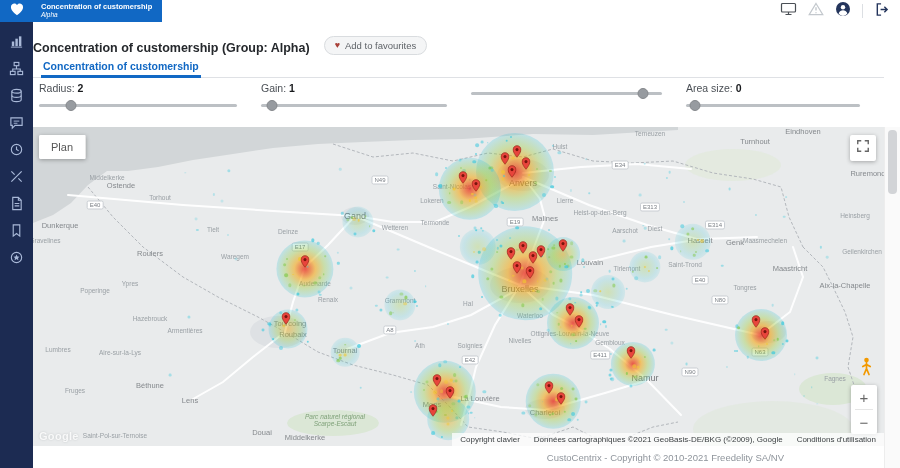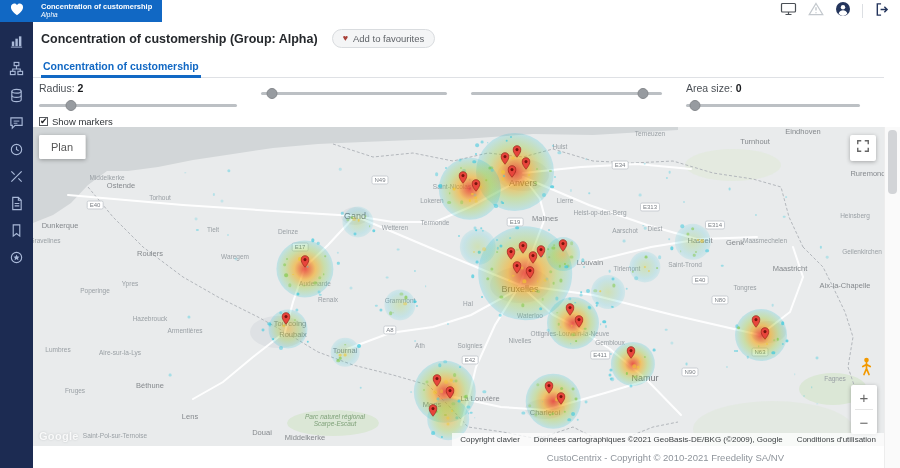--- a/index.html
+++ b/index.html
@@ -15,21 +15,21 @@
   .navitem svg { display:block; }
   .sidebar nav { margin-top:6px; }
   
   .topbar { position:absolute; left:33px; top:0; right:0; height:22px; background:#fff; z-index:25; }
   .toptab { position:absolute; left:0; top:0; height:22px; min-width:122px; background:#1168c4; color:#fff; padding:3px 10px 0 8px; cursor:pointer; }
   .toptab .t { font-size:7.5px; font-weight:bold; line-height:8px; white-space:nowrap; }
   .toptab .s { font-size:6.5px; font-style:italic; line-height:8px; }
   .topicons { position:absolute; right:10px; top:0; height:22px; display:flex; align-items:center; gap:11px; }
   .topicons .divider { width:1px; height:14px; background:#dcdfe3; }
   
-  .pageheader { position:absolute; left:33px; top:22px; right:16px; height:33px; background:#fff; display:flex; align-items:center; padding-left:8px; }
+  .pageheader { position:absolute; left:33px; top:22px; right:16px; height:33px; background:#fff; display:flex; align-items:flex-end; }
   .pagetitle { font-size:12.5px; font-weight:bold; color:#25282c; }
   .favbtn { margin-left:14px; display:inline-flex; align-items:center; gap:5px; font-size:9.5px; color:#5f6368;
             background:#f4f5f6; border:1px solid #d9dcdf; border-radius:11px; padding:3px 10px; cursor:pointer; }
   .favbtn .hrt { color:#a84038; font-size:9px; line-height:9px; }
   
   .tabbar { position:absolute; left:33px; top:55px; right:16px; height:23px; border-bottom:1px solid #dfe1e5; background:#fff; }
   .tab { display:inline-block; margin-left:8px; padding:5px 2px 3px; font-size:10.5px; font-weight:600; color:#1168c4;
          border-bottom:3px solid #1168c4; cursor:pointer; }
   
   .controls { position:absolute; left:33px; top:78px; right:16px; height:49px; background:#fff;
@@ -214,26 +214,23 @@
   <span class="tab">Concentration of customership</span>
 </nav>
 
 <section class="controls">
   <div class="ctl">
     <div class="ctl-label"><span>Radius:</span><b>2</b></div>
     <div class="slider">
         <div class="track"></div>
         <div class="thumb" style="left: 16%;"></div>
       </div>
-    <div class="showmk">
-      <span class="cb on"></span>
-      <span>Show markers</span>
-    </div>
   </div>
   <div class="ctl">
+    <div class="ctl-label"><span>Gain:</span><b>1</b></div>
     <div class="slider">
         <div class="track"></div>
         <div class="thumb" style="left: 6%;"></div>
       </div>
   </div>
   <div class="ctl">
     <div class="slider">
         <div class="track"></div>
         <div class="thumb" style="left: 90%;"></div>
       </div>
@@ -342,21 +339,21 @@
       <span class="lbl s" style="left: 62px; top: 163px;">Poperinge</span>
       <span class="lbl s" style="left: 117px; top: 191px;">Hazebrouck</span>
       <span class="lbl s" style="left: 152px; top: 203px;">Armentières</span>
       <span class="lbl m" style="left: 257px; top: 196px;">Tourcoing</span>
       <span class="lbl m" style="left: 260px; top: 207px;">Roubaix</span>
       <span class="lbl m" style="left: 27px; top: 98px;">Dunkerque</span>
       <span class="lbl s" style="left: 12px; top: 113px;">Gravelines</span>
       <span class="lbl s" style="left: 87px; top: 225px;">Aire-sur-la-Lys</span>
       <span class="lbl s" style="left: 25px; top: 222px;">Lumbres</span>
       <span class="lbl m" style="left: 117px; top: 258px;">Béthune</span>
-      <span class="lbl m" style="left: 157px; top: 289px;">Lens</span>
+      <span class="lbl m" style="left: 157px; top: 273px;">Lens</span>
       <span class="lbl s" style="left: 42px; top: 263px;">Fruges</span>
       <span class="lbl s" style="left: 82px; top: 308px;">Saint-Pol-sur-Ternoise</span>
       <span class="lbl m" style="left: 229px; top: 305px;">Douai</span>
       <span class="lbl m" style="left: 272px; top: 310px;">Middelkerke</span>
       <span class="lbl m" style="left: 399px; top: 277px;">Mons</span>
       <span class="lbl m" style="left: 447px; top: 271px;">La Louvière</span>
       <span class="lbl m" style="left: 512px; top: 285px;">Charleroi</span>
       <span class="lbl s" style="left: 512px; top: 311px;">Thuin</span>
       <span class="lbl l" style="left: 612px; top: 251px;">Namur</span>
       <span class="lbl s" style="left: 802px; top: 251px;">Fagnes</span>

